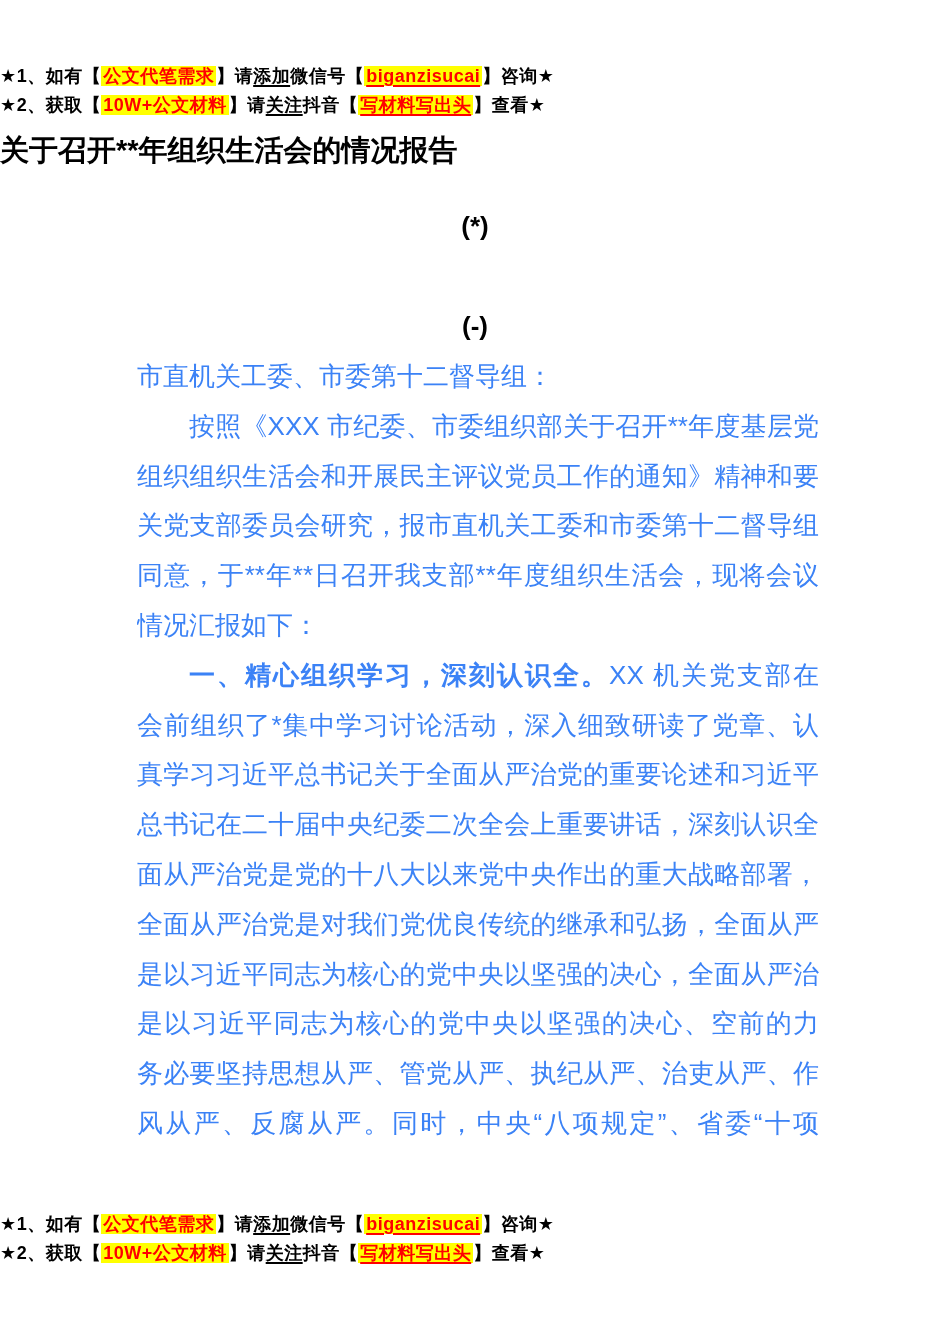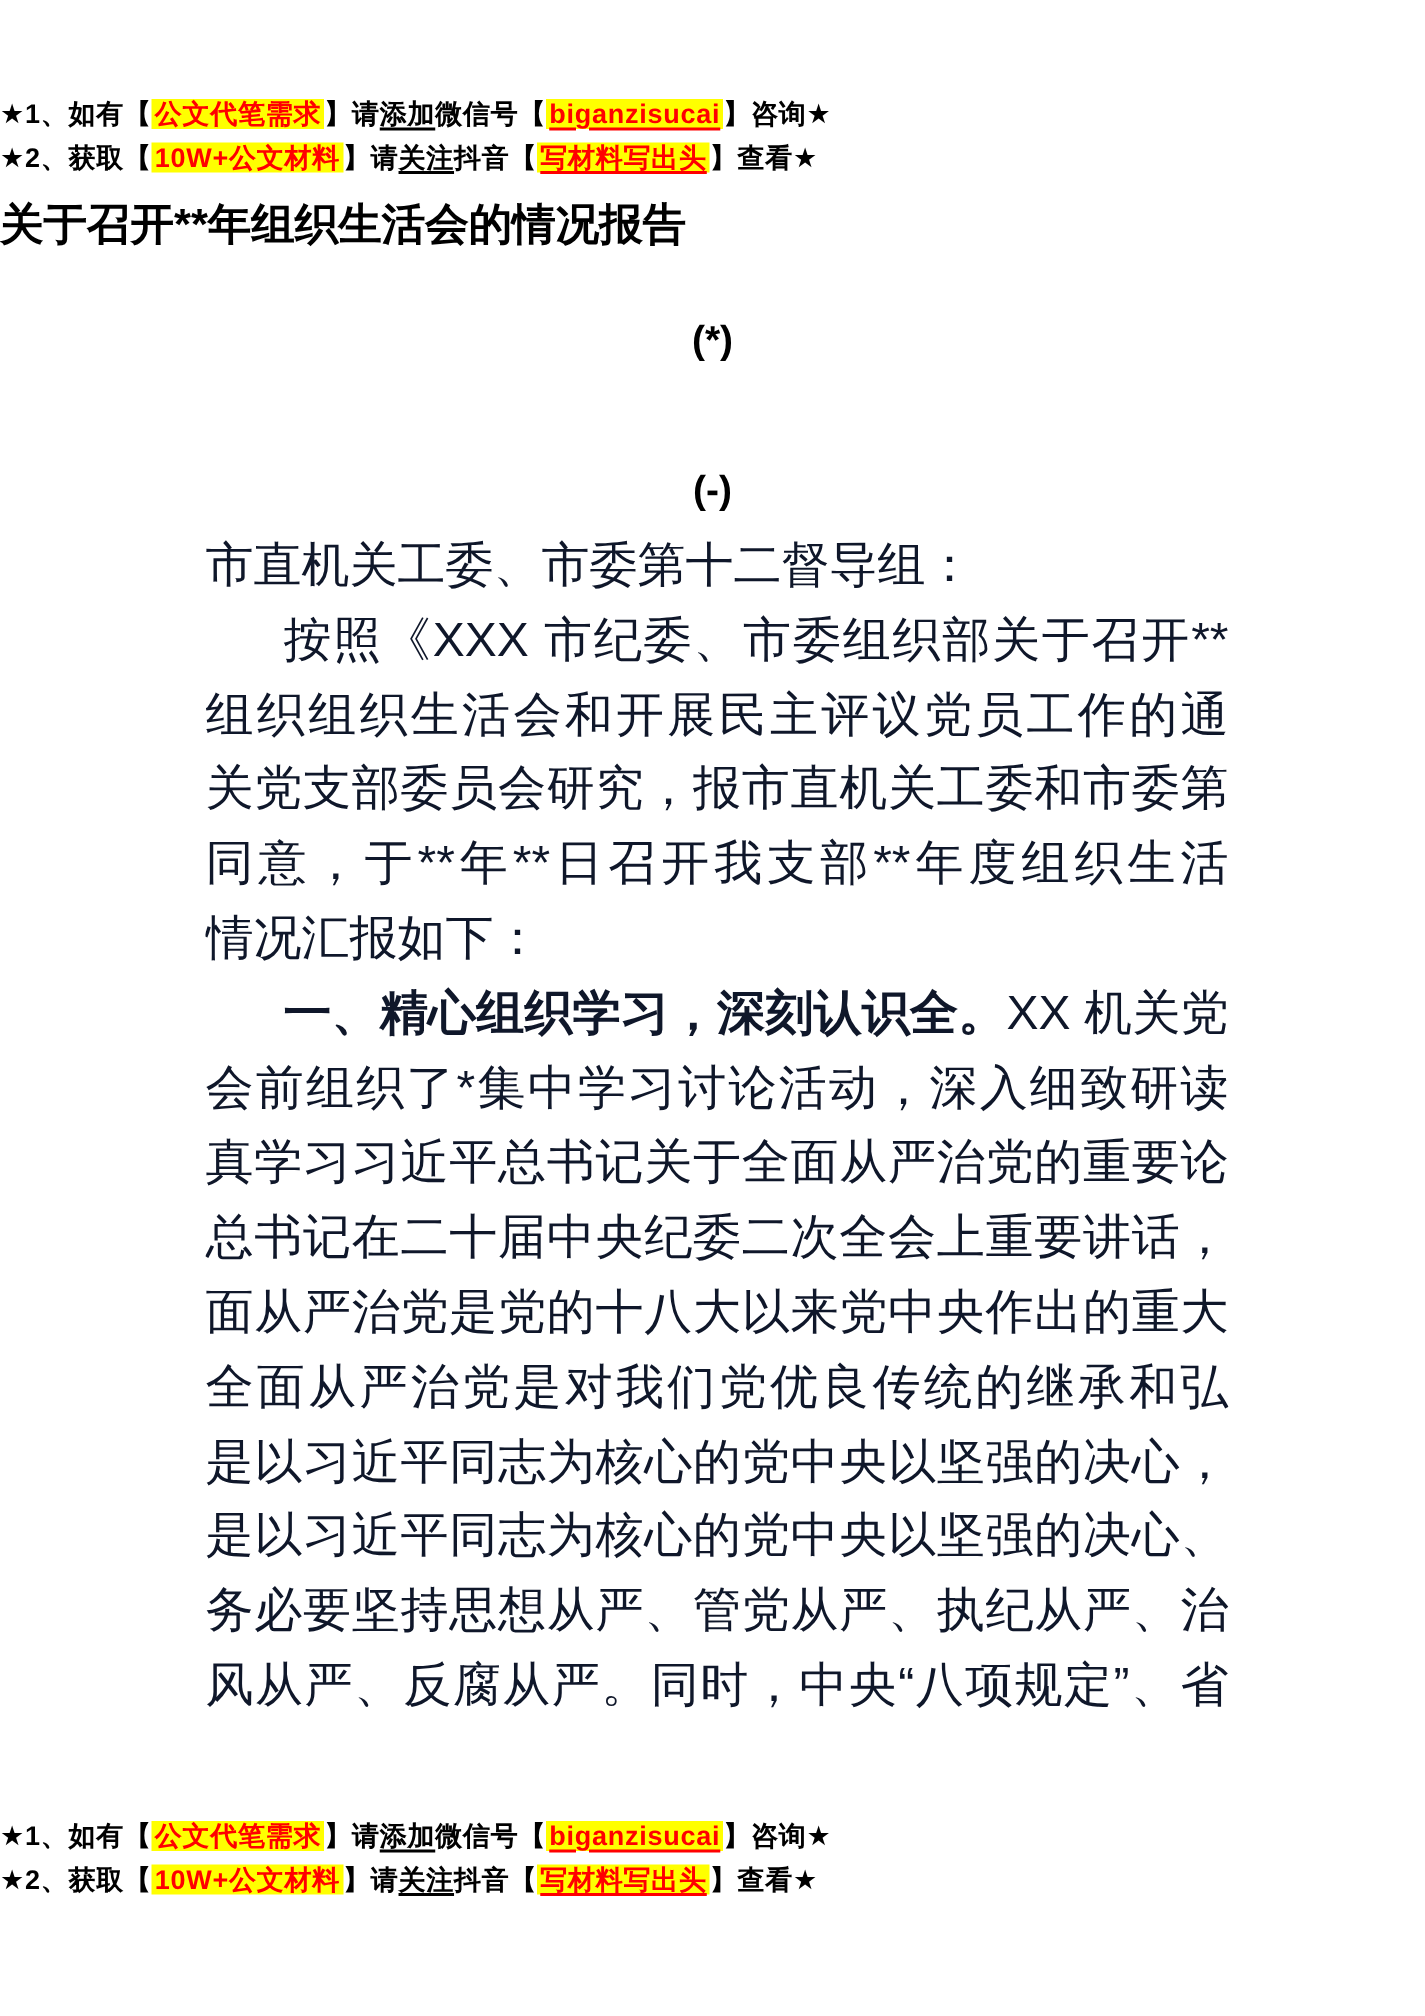--- a/index.html
+++ b/index.html
@@ -61,23 +61,23 @@
     line-height: 40px;
   }
   .marker-star { top: 206px; }
   .marker-dash { top: 306px; }
   
   .doc-body {
     position: absolute;
     top: 352px;
     left: 137px;
     width: 682px;
-    font-size: 32px;
+    font-size: 26px;
     line-height: 49.8px;
-    color: #0f172a;
+    color: #3b82f6;
   }
   .body-line { height: 49.8px; overflow: hidden; }
   .body-line.justify { text-align: justify; text-align-last: justify; }
   .body-line.indent { padding-left: 52px; }
   .seg-bold { font-weight: 700; }
   .seg-normal { font-weight: 400; }
 </style>
 </head>
 <body>
 

